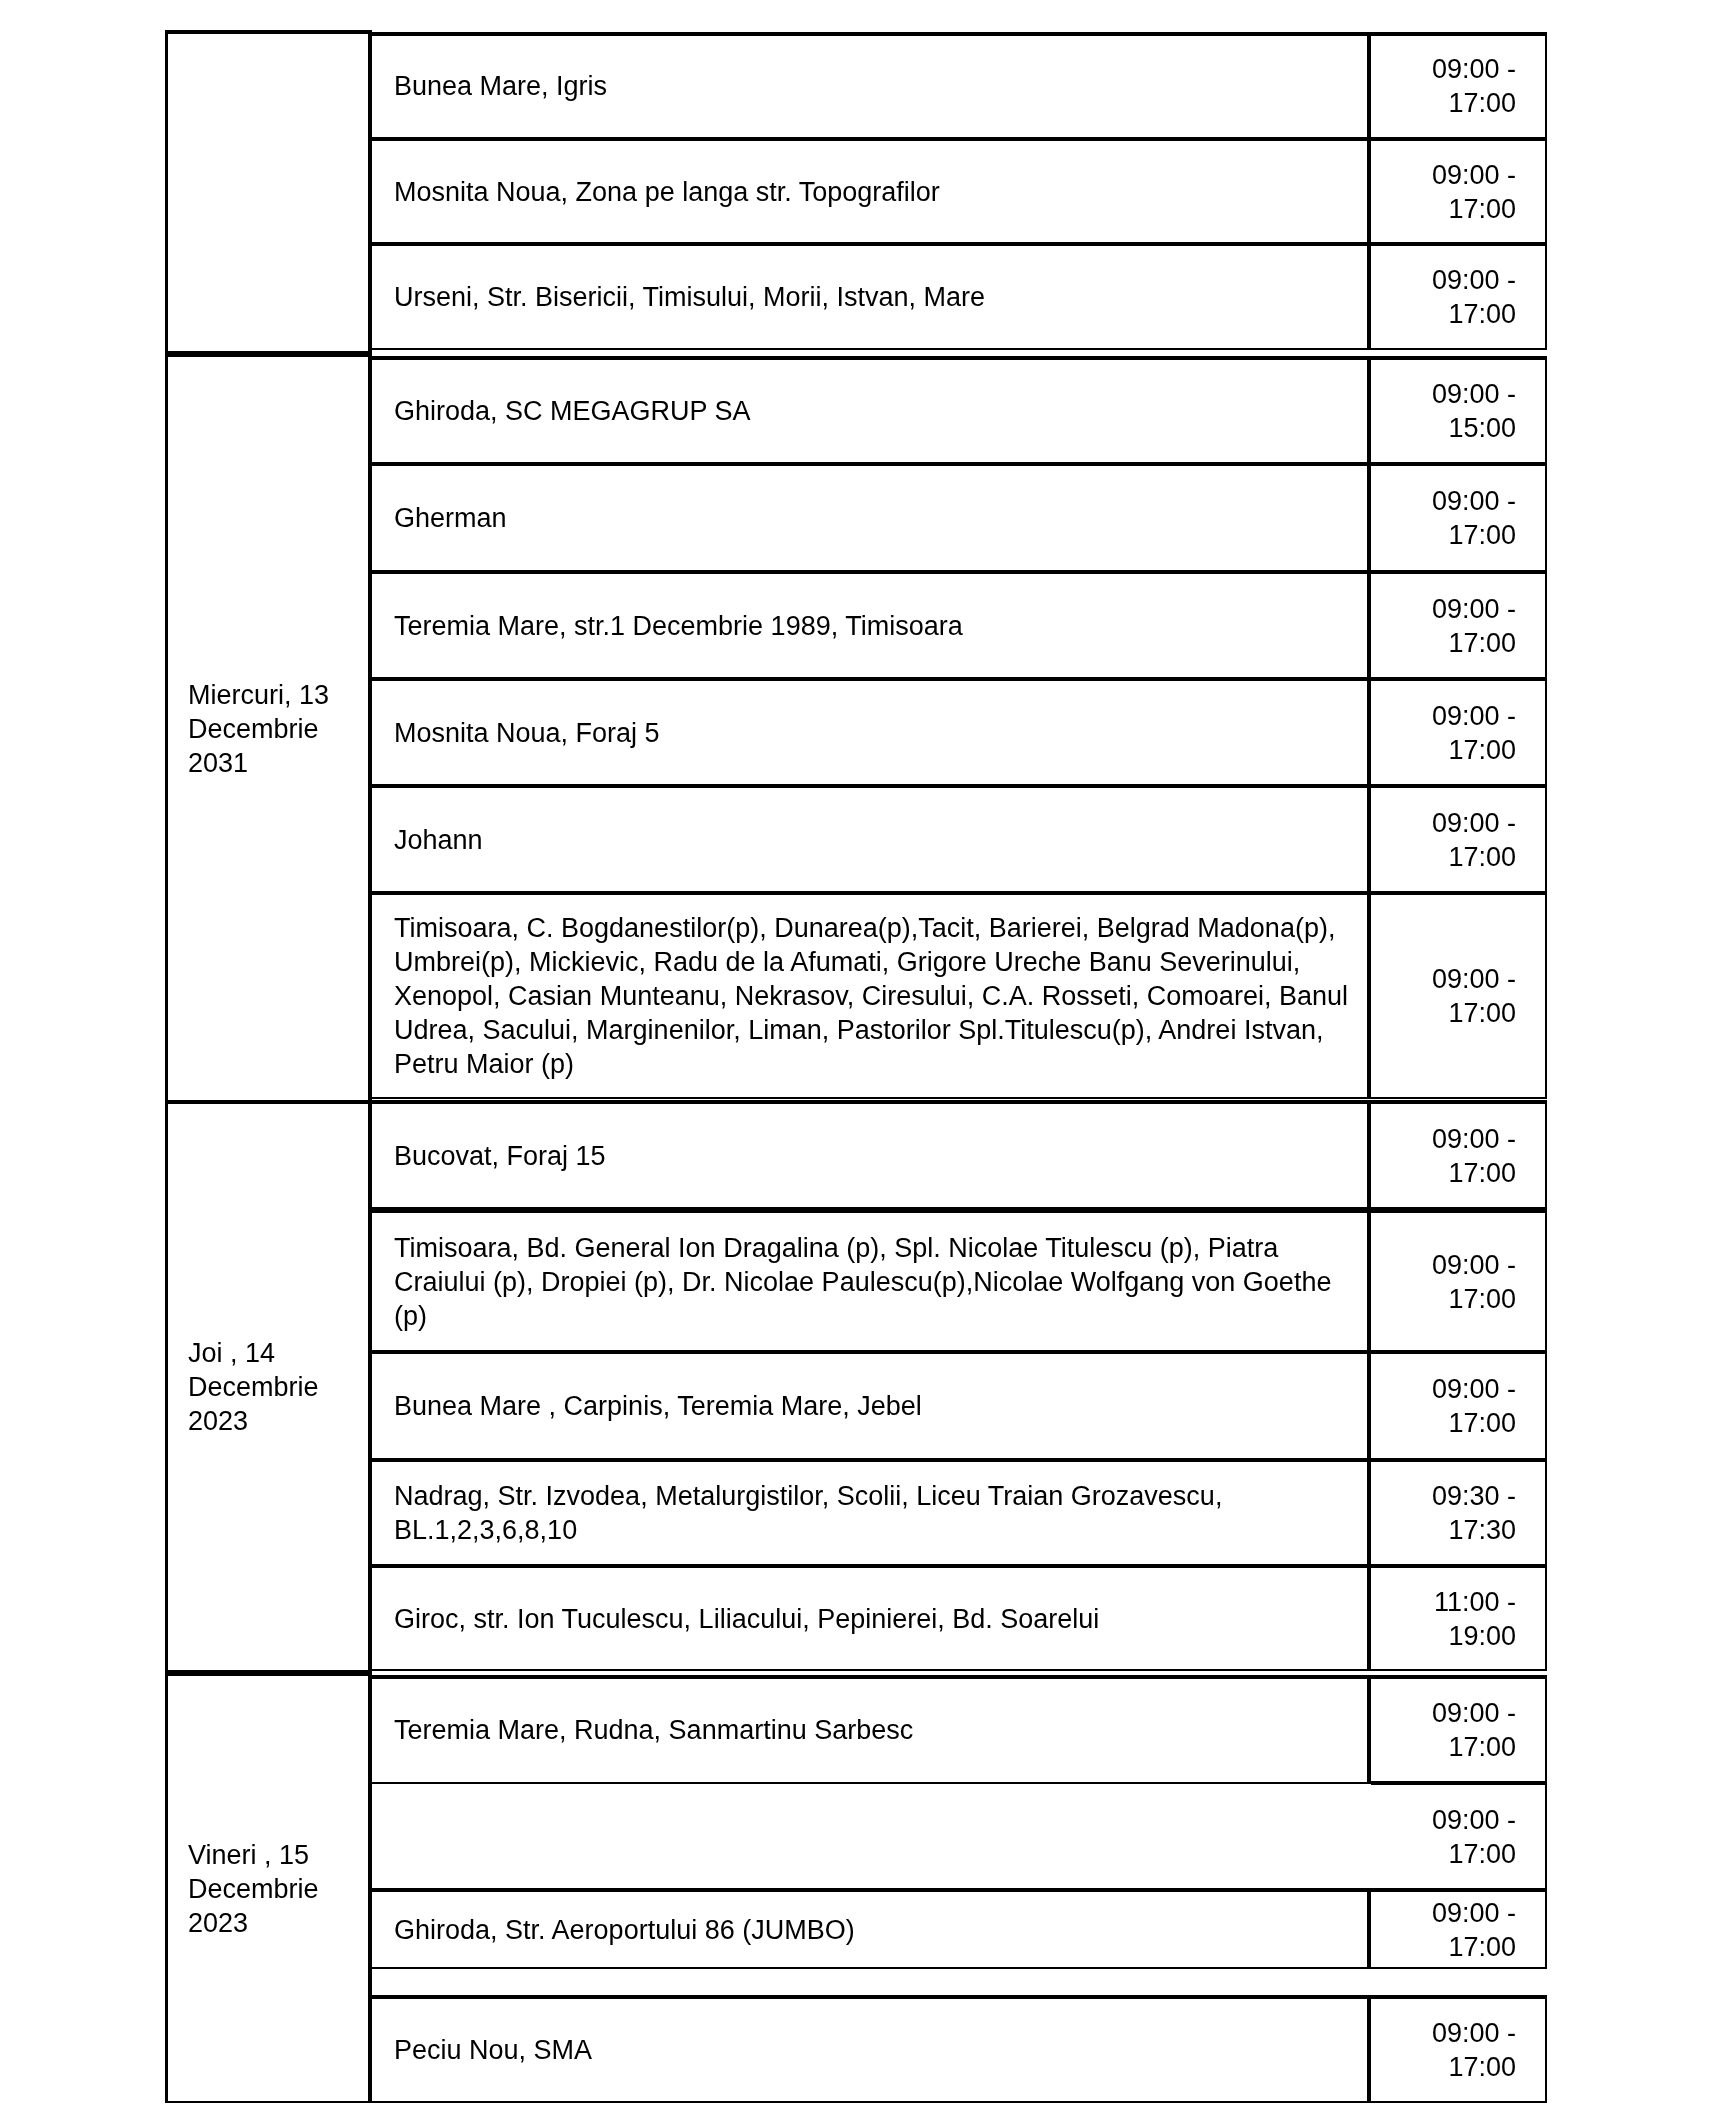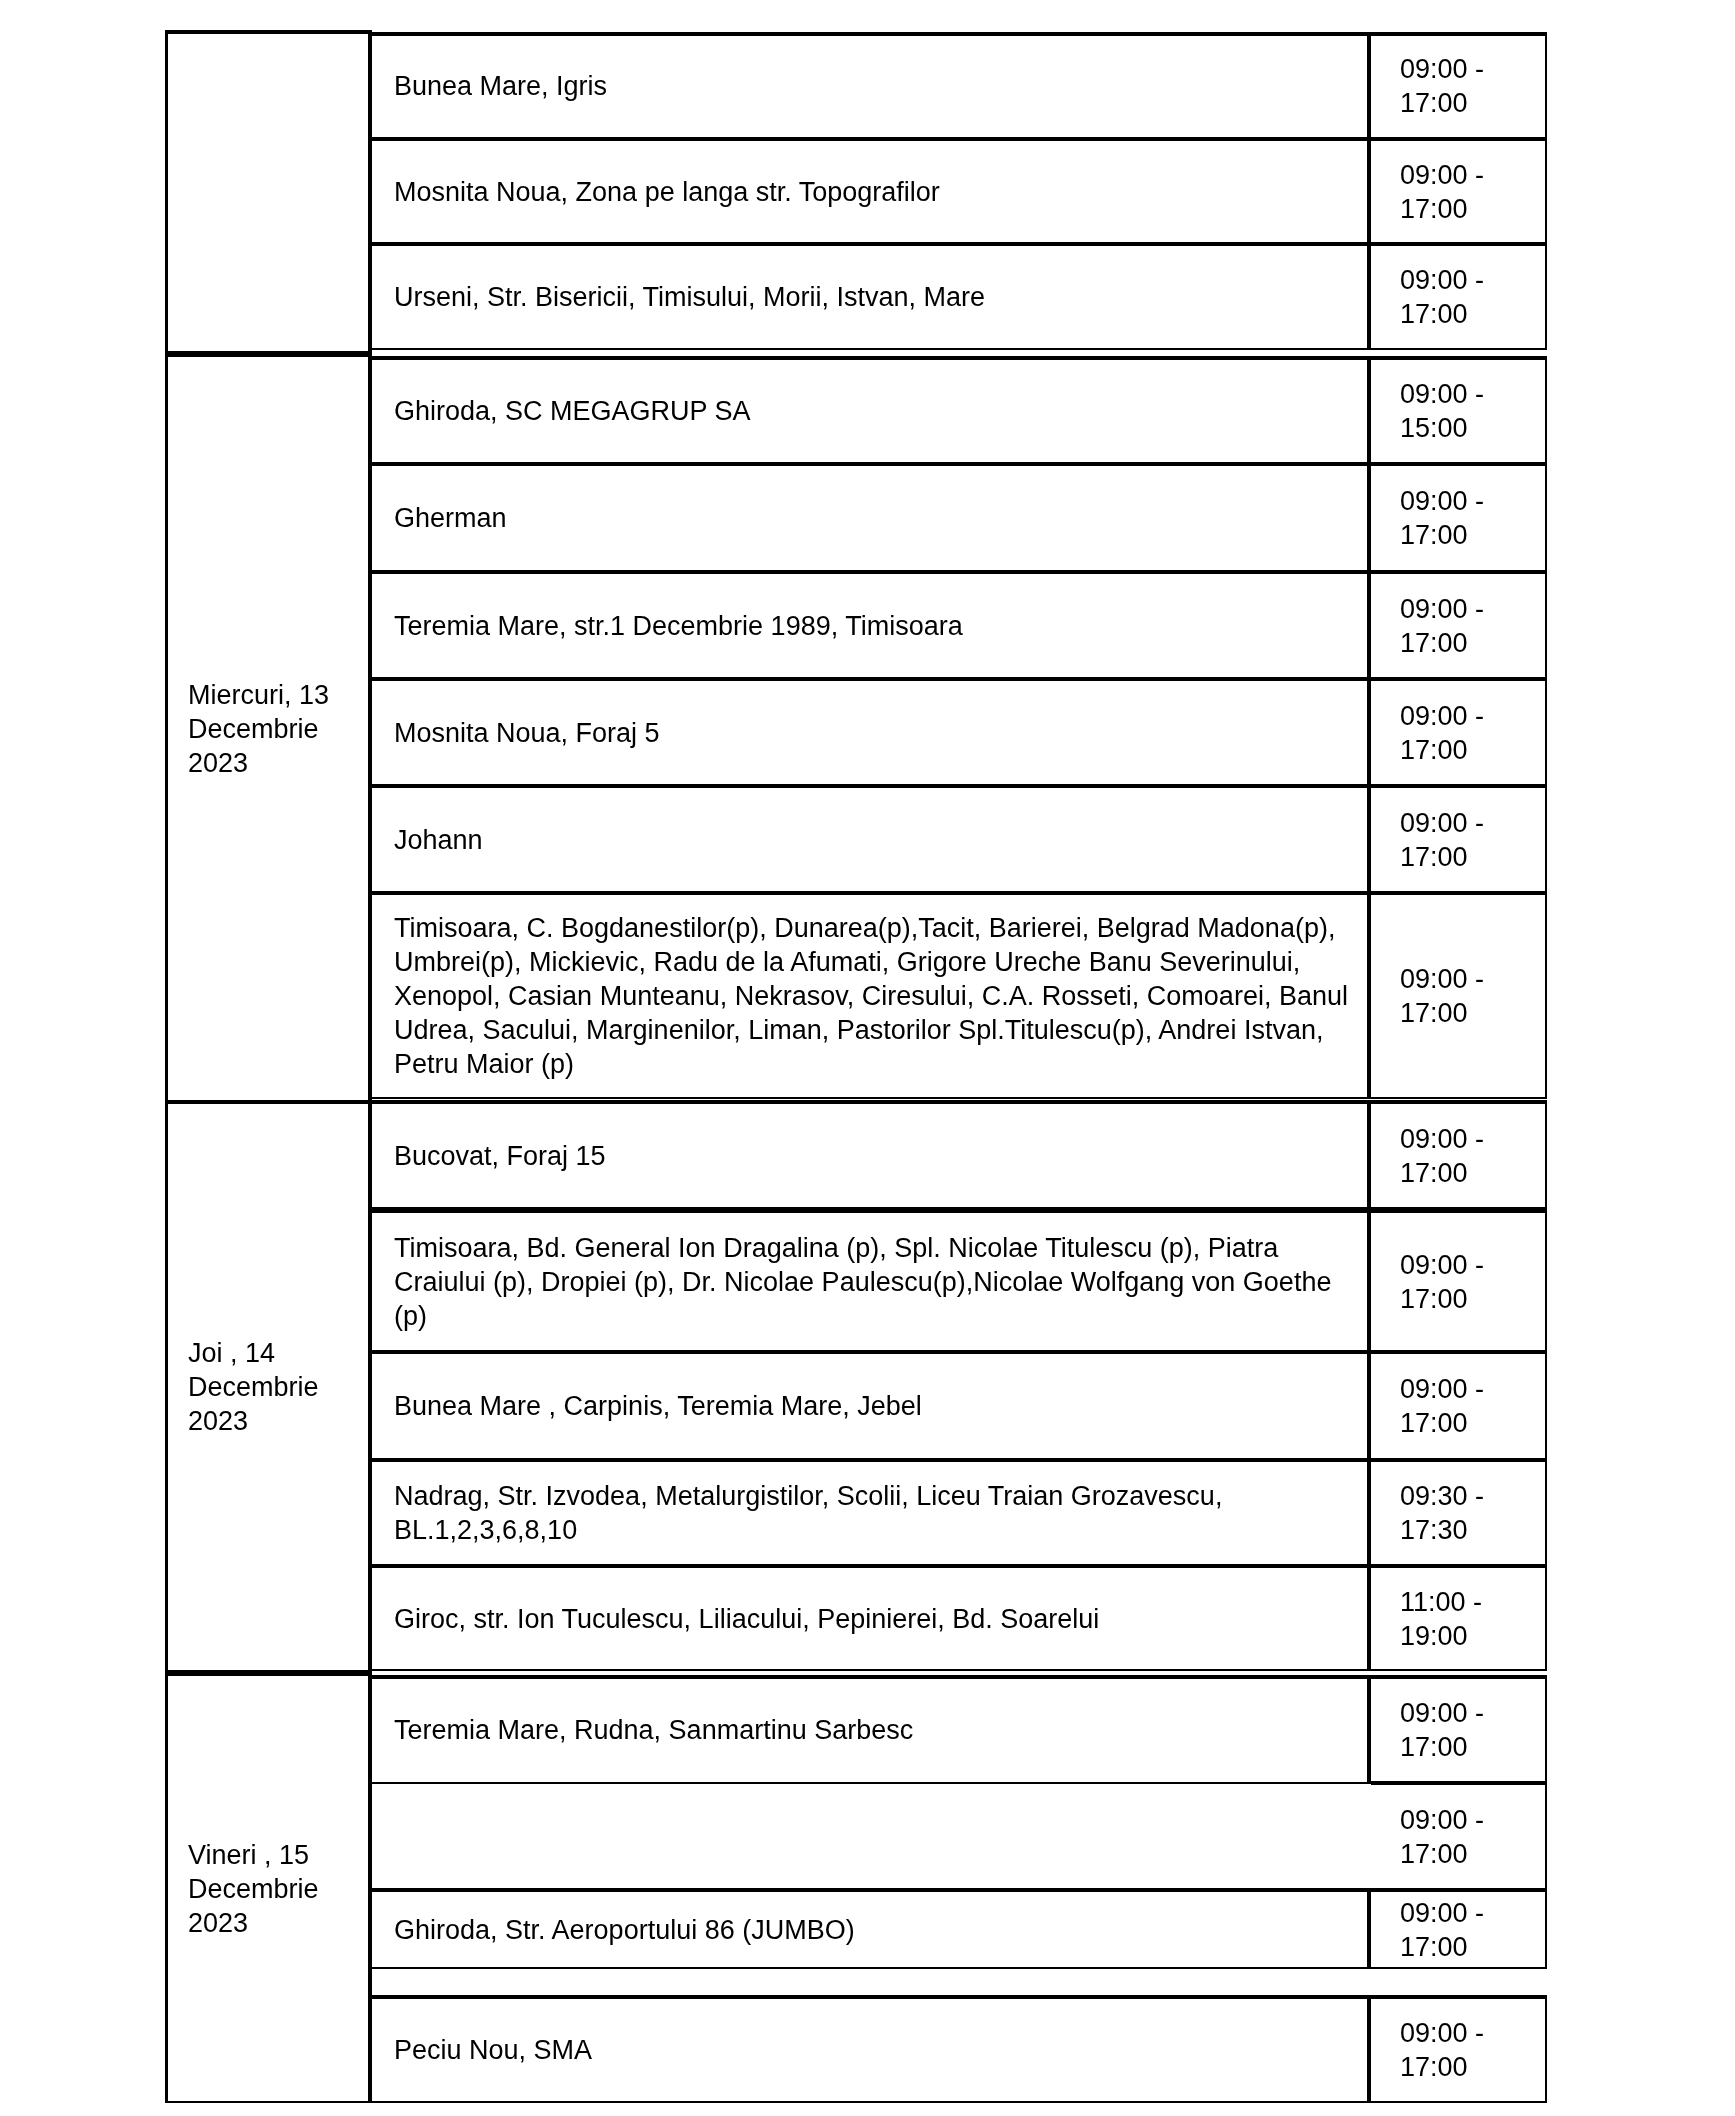--- a/index.html
+++ b/index.html
@@ -82,21 +82,21 @@
       border-top: 4.1px solid #000;
       border-bottom: 2.5px solid #000;
       border-right: 2.5px solid #000;
       display: flex;
       align-items: center;
       justify-content: center;
     }
     .time-text {
       font-size: 27px;
       line-height: 34px;
-      text-align: left;
+      text-align: right;
       width: 116px;
     }
   </style>
 </head>
 <body>
 
 <div id="sheet">
 
   <div class="section" style="top:30px; height:323px;">
     <div class="date-cell">
@@ -123,21 +123,21 @@
           <span class="loc-text">Urseni, Str. Bisericii, Timisului, Morii, Istvan, Mare</span>
         </div>
       <div class="time-cell">
           <span class="time-text">09:00 - 17:00</span>
         </div>
     </div>
   </div>
 
   <div class="section" style="top:353px; height:749px;">
     <div class="date-cell">
-      <span class="date-text">Miercuri, 13 Decembrie 2023</span>
+      <span class="date-text">Miercuri, 13 Decembrie 2031</span>
     </div>
     <div class="row" style="top:2.5px; height:109px;">
       <div class="loc-cell">
           <span class="loc-text">Ghiroda, SC MEGAGRUP SA</span>
         </div>
       <div class="time-cell">
           <span class="time-text">09:00 - 15:00</span>
         </div>
     </div>
     <div class="row" style="top:109px; height:110px;">

